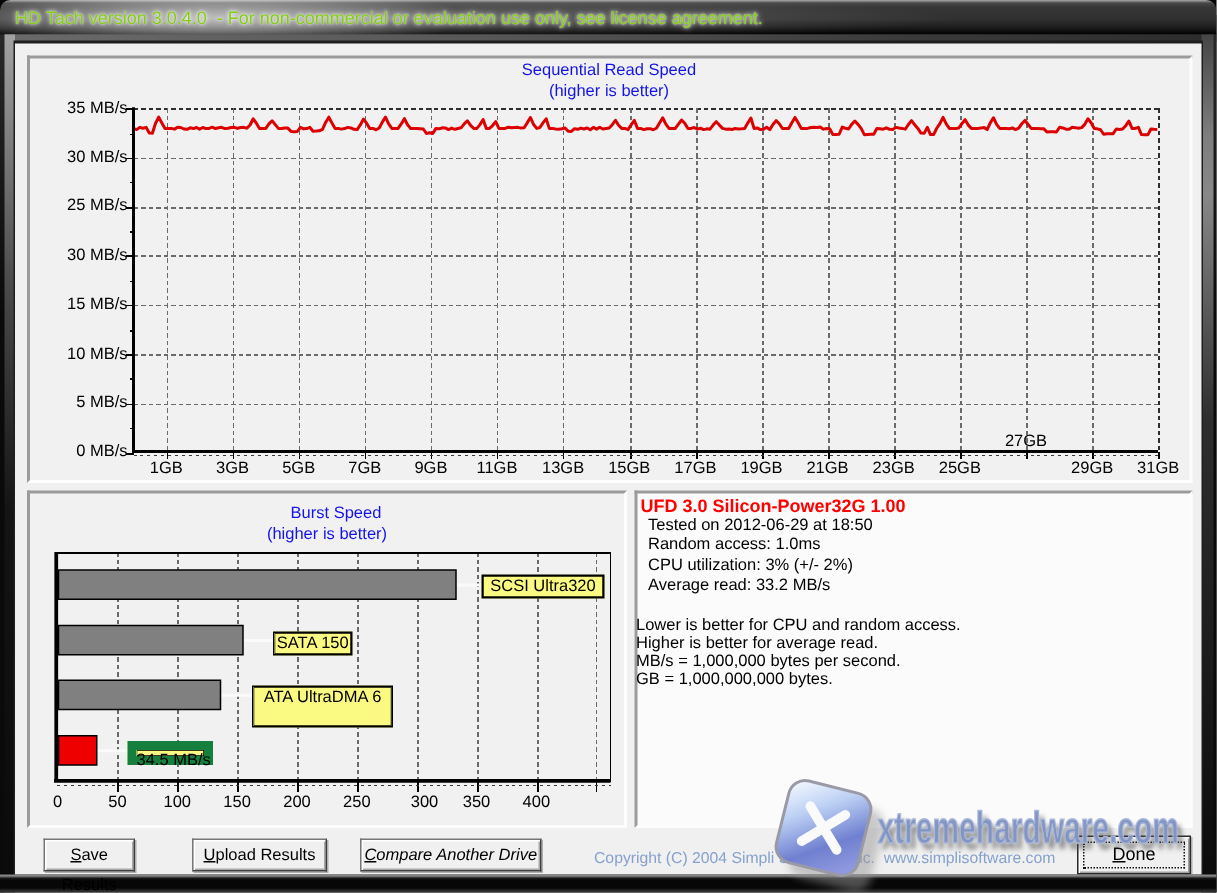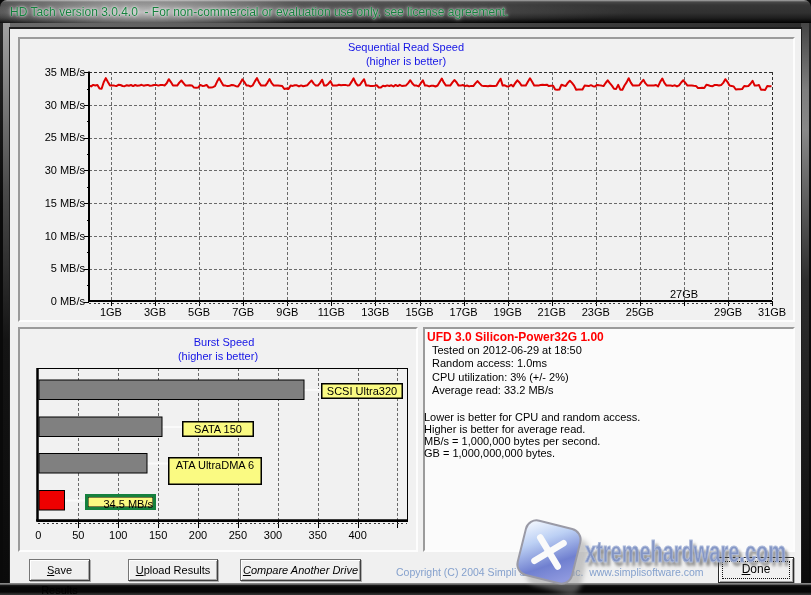--- a/index.html
+++ b/index.html
@@ -13,21 +13,21 @@
 #fl2 { position:absolute; left:0; top:10px; width:2.5px; height:585px; background:linear-gradient(180deg,#2a2a2a 0,#0a0a0a 200px); }
 #fr2 { position:absolute; left:808.5px; top:10px; width:2.5px; height:585px; background:linear-gradient(180deg,#2a2a2a 0,#0a0a0a 200px); }
 #fb { position:absolute; left:0; top:583px; width:811px; height:12px; background:linear-gradient(180deg,#858585 0px,#858585 1px,#181818 2.5px,#070707 4px,#070707 9px,#2e2e2e 11px,#333 12px); }
 
 #titlebar { position:absolute; left:0px; top:0px; width:811px; height:23px; border-radius:7px 7px 0 0;
   background:
    radial-gradient(ellipse 180px 24px at 140px 12px, rgba(255,255,255,.60), rgba(255,255,255,0) 95%),
    radial-gradient(ellipse 430px 17px at 240px 12px, rgba(255,255,255,.26), rgba(255,255,255,0) 92%),
    linear-gradient(180deg,#ababab 0px,#484848 2px,#363636 5px,#303030 13px,#1e1e1e 18px,#0d0d0d 21px,#000 23px);
 }
-#titletext { position:absolute; left:10px; top:4.5px; font-size:12px; color:#15803d; white-space:nowrap;
+#titletext { position:absolute; left:10px; top:4.5px; font-size:12px; color:#84cc16; white-space:nowrap;
   text-shadow:0 0 3px rgba(255,255,255,.95), 0 0 6px rgba(255,255,255,.55), 0 0 1px rgba(255,255,255,.8); }
 
 #clientedge { position:absolute; left:9px; top:27px; width:793px; height:557px; background:#1e1e1e; }
 #client { position:absolute; left:10px; top:29px; width:791px; height:554px; background:#f0f0f0; }
 
 .panel { position:absolute; border-top:2px solid #9b9b9b; border-left:2px solid #9b9b9b;
   border-bottom:2px solid #fdfdfd; border-right:2px solid #fdfdfd; background:#f1f1f1; }
 #panel1 { left:18px; top:37px;  width:777px; height:285px; }
 #panel2 { left:18px; top:327px; width:400px; height:225px; }
 #panel3 { left:423px; top:327px; width:372px; height:225px; background:#fbfbfb; }
@@ -183,27 +183,27 @@
   <rect x="39" y="453.5" width="108.0" height="19.5" fill="#808080" stroke="#000" stroke-width="1"></rect>
   <rect x="39" y="490.5" width="25.5" height="19.5" fill="#ee0000" stroke="#000" stroke-width="1"></rect>
 </svg>
 
 <div class="t ctr" style="left:38.4px; top:529px;">0</div>
 <div class="t ctr" style="left:78.3px; top:529px;">50</div>
 <div class="t ctr" style="left:118.2px; top:529px;">100</div>
 <div class="t ctr" style="left:158.1px; top:529px;">150</div>
 <div class="t ctr" style="left:198.0px; top:529px;">200</div>
 <div class="t ctr" style="left:237.9px; top:529px;">250</div>
-<div class="t ctr" style="left:273px; top:529px;">300</div>
+<div class="t ctr" style="left:283px; top:529px;">300</div>
 <div class="t ctr" style="left:317.7px; top:529px;">350</div>
 <div class="t ctr" style="left:357.6px; top:529px;">400</div>
 <div class="t" style="left:321px; top:383px; width:82px; height:16px; background:#fafa82; border:1px solid #000; box-shadow:inset 0 0 0 0.5px #000; text-align:center; line-height:15px;">SCSI Ultra320</div>
-<div class="t" style="left:182px; top:420.5px; width:72px; height:16px; background:#fafa82; border:1px solid #000; box-shadow:inset 0 0 0 0.5px #000; text-align:center; line-height:15px;">SATA 150</div>
+<div class="t" style="left:182px; top:420.5px; width:53px; height:16px; background:#fafa82; border:1px solid #000; box-shadow:inset 0 0 0 0.5px #000; text-align:center; line-height:15px;">SATA 150</div>
 <div class="t" style="left:168px; top:457px; width:94px; height:28px; background:#fafa82; border:1px solid #000; box-shadow:inset 0 0 0 0.5px #000; text-align:center; line-height:15px;">ATA UltraDMA 6</div>
-<div class="t" style="left:85px; top:493.5px; width:71px; height:16px; background:#fafa82; border:3px solid #15803d; box-shadow:inset 0 0 0 0.5px #000; text-align:right; line-height:15px;">34.5 MB/s</div>
+<div class="t" style="left:85px; top:493.5px; width:57px; height:16px; background:#fafa82; border:6px solid #15803d; box-shadow:inset 0 0 0 0.5px #000; text-align:left; line-height:15px;">34.5 MB/s</div>
 
 <div class="t" style="left:427px; top:329.5px; font-weight:bold; font-size:12px; color:#f00;">UFD 3.0 Silicon-Power32G 1.00</div>
 <div class="t" style="left:432px; top:344.0px;">Tested on 2012-06-29 at 18:50</div>
 <div class="t" style="left:432px; top:357.4px;">Random access: 1.0ms</div>
 <div class="t" style="left:432px; top:370.8px;">CPU utilization: 3% (+/- 2%)</div>
 <div class="t" style="left:432px; top:384.2px;">Average read: 33.2 MB/s</div>
 <div class="t" style="left:424px; top:410.5px;">Lower is better for CPU and random access.</div>
 <div class="t" style="left:424px; top:422.5px;">Higher is better for average read.</div>
 <div class="t" style="left:424px; top:434.5px;">MB/s = 1,000,000 bytes per second.</div>
 <div class="t" style="left:424px; top:446.5px;">GB = 1,000,000,000 bytes.</div>

